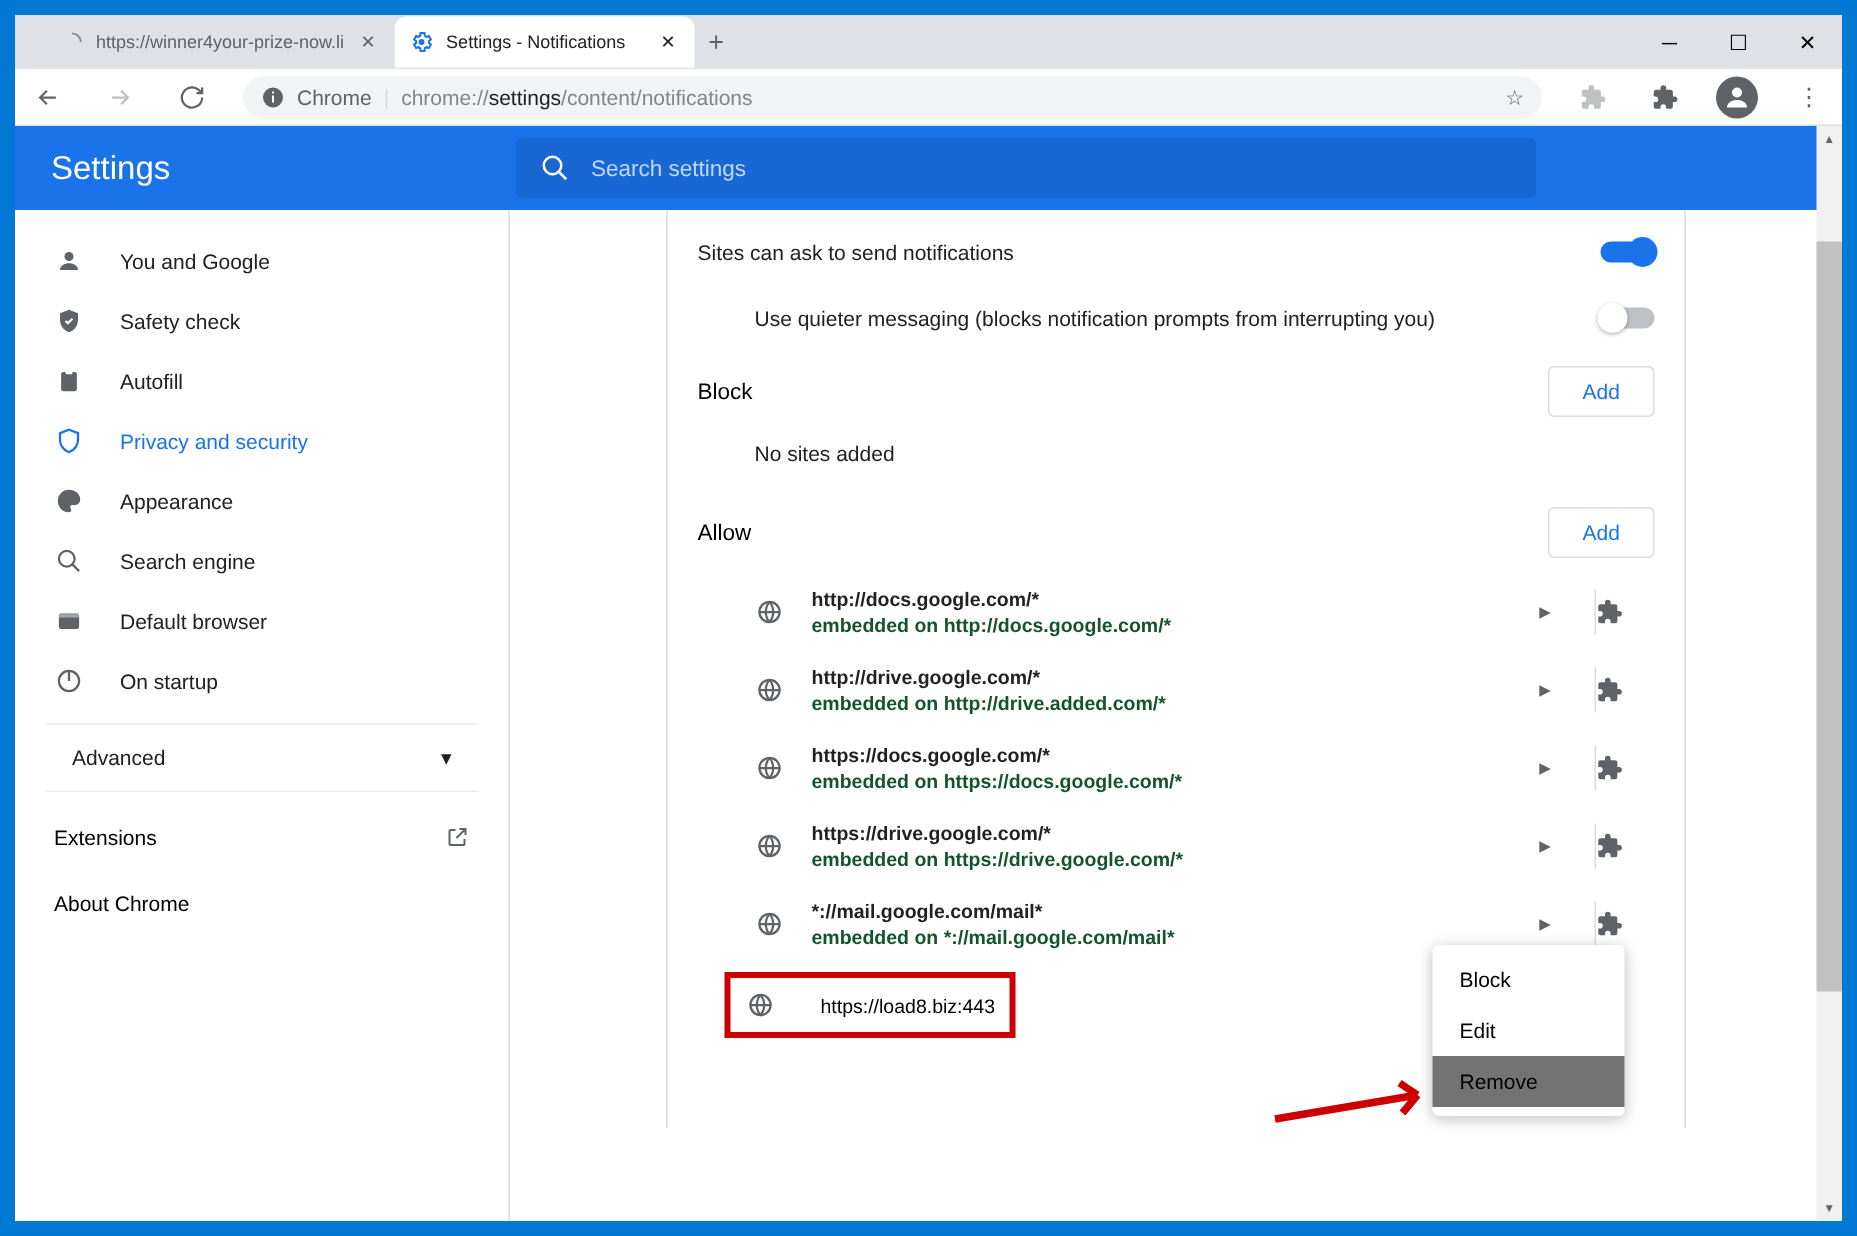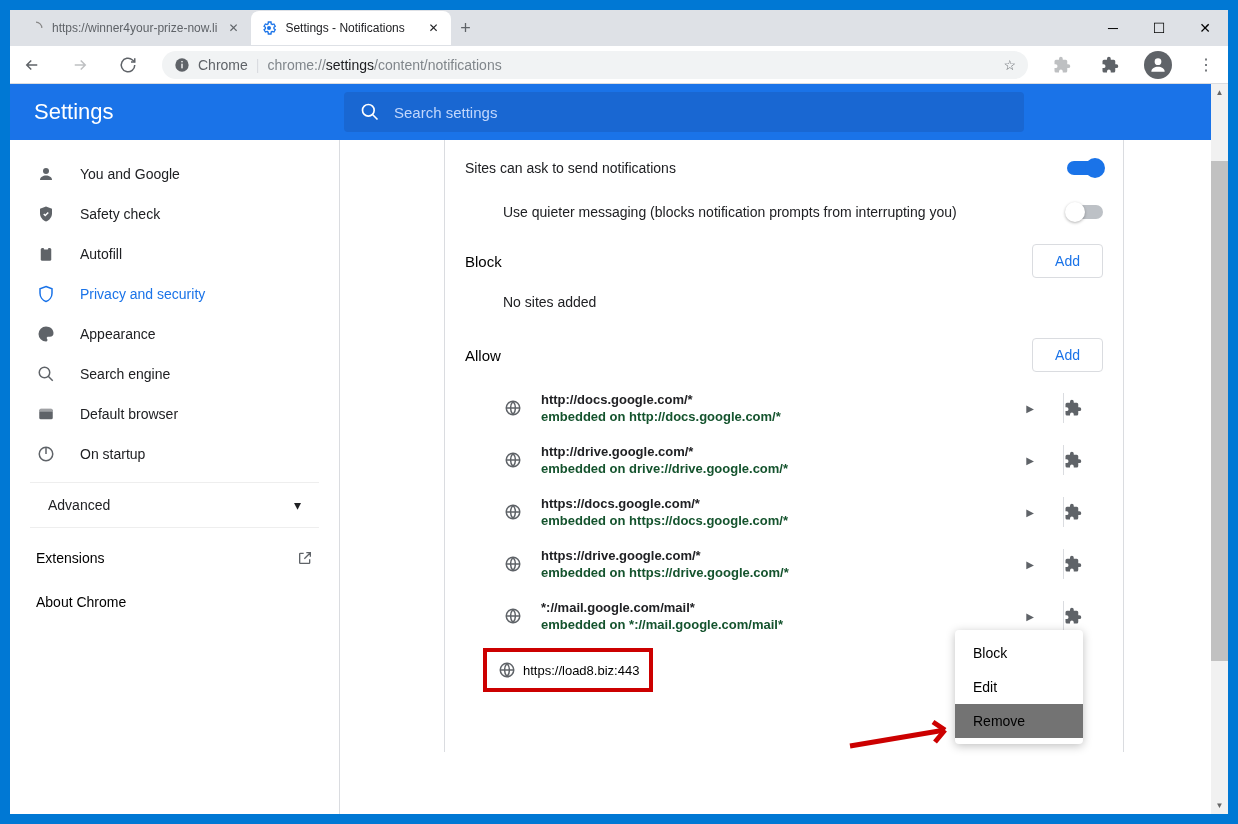--- a/index.html
+++ b/index.html
@@ -1,18 +1,18 @@
 <!DOCTYPE html>
 <html><head>
 <meta charset="utf-8">
 <style>
 * { margin: 0; padding: 0; box-sizing: border-box; font-family: 'Segoe UI', Arial, sans-serif; }
 body { background: #0078d4; padding: 10px; width: 1238px; height: 824px; overflow: hidden; }
 .window { background: #e8eaed; width: 100%; height: 100%; display: flex; flex-direction: column; border-radius: 2px; }
-.tabbar { display: flex; align-items: center; height: 36px; background: #dee1e6; padding-left: 8px; }
+.tabbar { display: flex; align-items: center; height: 36px; background: #dee1e6; padding-left: 20px; }
 .tab { display: flex; align-items: center; height: 34px; padding: 0 10px; border-radius: 8px 8px 0 0; font-size: 12px; color: #5f6368; max-width: 240px; min-width: 200px; gap: 8px; }
 .tab.active { background: #fff; color: #202124; }
 .tab .favicon { width: 16px; height: 16px; display: flex; align-items: center; justify-content: center; }
 .tab .title { flex: 1; white-space: nowrap; overflow: hidden; text-overflow: ellipsis; }
 .tab .close { width: 16px; height: 16px; display: flex; align-items: center; justify-content: center; cursor: pointer; }
 .newtab { width: 28px; height: 28px; display: flex; align-items: center; justify-content: center; cursor: pointer; font-size: 18px; color: #5f6368; }
 .wincontrols { margin-left: auto; display: flex; }
 .winbtn { width: 46px; height: 36px; display: flex; align-items: center; justify-content: center; cursor: pointer; font-size: 14px; }
 .toolbar { display: flex; align-items: center; height: 38px; background: #fff; padding: 0 8px; gap: 20px; border-bottom: 1px solid #dadce0; }
 .navbtn { width: 28px; height: 28px; display: flex; align-items: center; justify-content: center; color: #5f6368; cursor: pointer; }
@@ -48,21 +48,21 @@
 .section { display: flex; align-items: center; justify-content: space-between; padding: 10px 20px; font-size: 15px; }
 .addbtn { border: 1px solid #dadce0; border-radius: 4px; padding: 8px 22px; color: #1a73e8; font-size: 14px; cursor: pointer; background: #fff; }
 .empty { padding: 6px 20px 18px 58px; font-size: 14px; color: #202124; }
 .siteitem { display: flex; align-items: center; padding: 10px 20px 10px 58px; gap: 18px; }
 .siteicon { width: 20px; height: 20px; display: flex; align-items: center; justify-content: center; color: #5f6368; }
 .sitetext { flex: 1; font-size: 13px; font-weight: bold; }
 .sitetext .t1 { color: #202124; margin-bottom: 2px; }
 .sitetext .t2 { color: #14532d; }
 .arrow { width: 30px; text-align: center; color: #5f6368; font-size: 10px; cursor: pointer; }
 .ext { width: 40px; text-align: center; color: #5f6368; cursor: pointer; border-left: 1px solid #dadce0; padding: 6px 0; }
-.highlight { border: 4px solid #c00; padding: 8px 10px; display: inline-flex; align-items: center; gap: 6px; margin-left: 38px; margin-top: 6px; }
+.highlight { border: 4px solid #c00; padding: 8px 10px; display: inline-flex; align-items: center; gap: 30px; margin-left: 38px; margin-top: 6px; }
 .highlight .siteicon { width: 20px; }
 .highlight .t1 { font-size: 13px; }
 .ctxmenu { position: absolute; background: #fff; box-shadow: 0 2px 10px rgba(0,0,0,.25); border-radius: 4px; width: 128px; padding: 6px 0; z-index: 50; }
 .ctxitem { padding: 9px 18px; font-size: 14px; cursor: pointer; }
 .ctxitem.hover { background: #737373; }
 .redarrow { position: absolute; z-index: 30; }
 .scrollbar { position: absolute; right: 0; top: 0; bottom: 0; width: 17px; background: #f1f1f1; display: flex; flex-direction: column; }
 .scrollbar .thumb { background: #c1c1c1; width: 100%; }
 .scrollbar .arr { height: 17px; display: flex; align-items: center; justify-content: center; font-size: 8px; color: #666; }
 svg { display: block; }
@@ -289,21 +289,21 @@
               </div>
               <div class="siteitem">
     <span class="siteicon">
                   <svg width="18" height="18" viewBox="0 0 24 24" fill="none" stroke="#5f6368" stroke-width="2">
                     <circle cx="12" cy="12" r="9"></circle>
                     <path d="M3 12h18M12 3a14 14 0 0 1 0 18M12 3a14 14 0 0 0 0 18"></path>
                   </svg>
                 </span>
     <div class="sitetext">
                   <div class="t1">http://drive.google.com/*</div>
-                  <div class="t2">embedded on drive://drive.google.com/*</div>
+                  <div class="t2">embedded on http://drive.added.com/*</div>
                 </div>
     <span class="arrow">▶</span>
     <span class="ext">
                   <svg width="18" height="18" viewBox="0 0 24 24" fill="#5f6368">
                     <path d="M20.5 11H19V7a2 2 0 0 0-2-2h-4V3.5a2.5 2.5 0 0 0-5 0V5H4a2 2 0 0 0-2 2v4h1.5a2.5 2.5 0 0 1 0 5H2v4a2 2 0 0 0 2 2h4v-1.5a2.5 2.5 0 0 1 5 0V22h4a2 2 0 0 0 2-2v-4h1.5a2.5 2.5 0 0 0 0-5z"></path>
                   </svg>
                 </span>
               </div>
               <div class="siteitem">
     <span class="siteicon">

